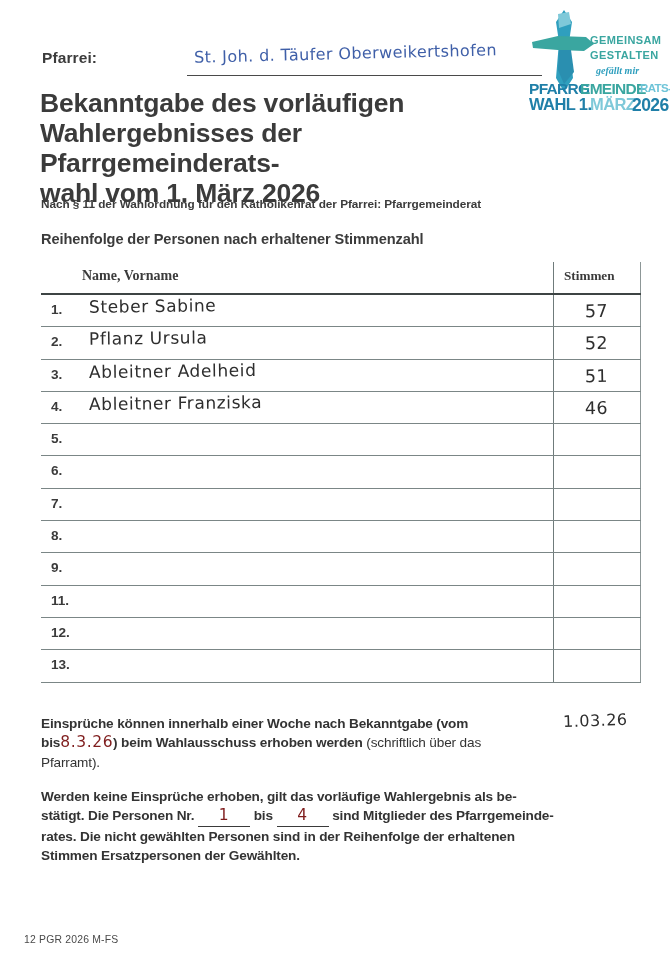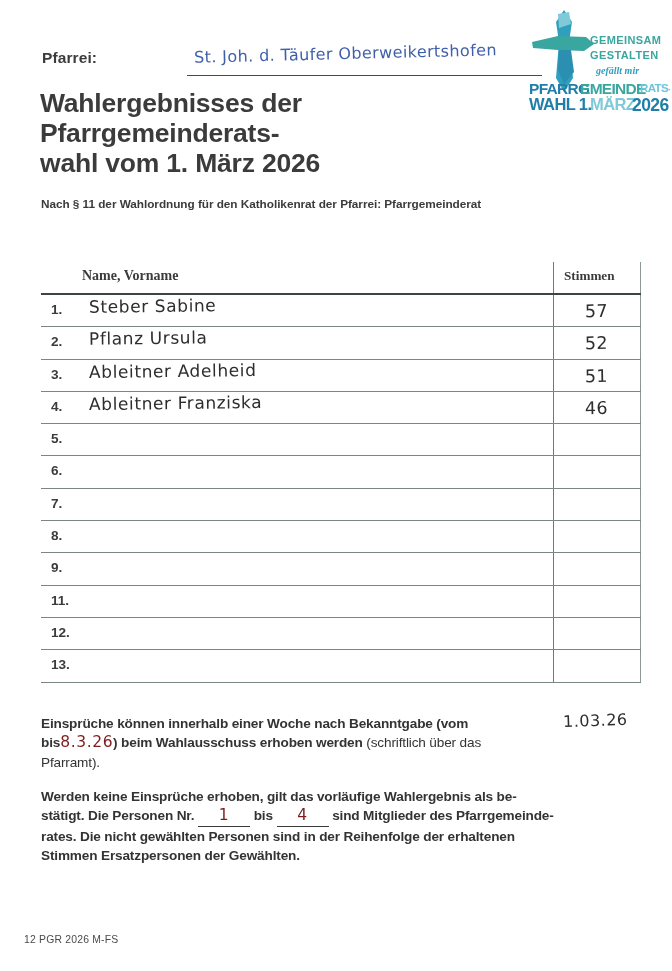--- a/index.html
+++ b/index.html
@@ -349,24 +349,26 @@
         <text x="52" y="88" font-family="Liberation Sans, sans-serif" font-size="15.5" font-weight="bold" fill="#3aa6a0" letter-spacing="-0.7">EMEINDE</text>
         <text x="112" y="86" font-family="Liberation Sans, sans-serif" font-size="11.5" font-weight="bold" fill="#6ec4d8" letter-spacing="-0.6">RATS-</text>
         <text x="1" y="104" font-family="Liberation Sans, sans-serif" font-size="16.5" font-weight="bold" fill="#1f7fa8" letter-spacing="-0.6">WAHL 1.</text>
         <text x="62" y="104" font-family="Liberation Sans, sans-serif" font-size="16.5" font-weight="bold" fill="#7fc9d9" letter-spacing="-0.6">MÄRZ</text>
         <text x="104" y="105" font-family="Liberation Sans, sans-serif" font-size="17.5" font-weight="bold" fill="#1f7fa8" letter-spacing="-0.6">2026</text>
       </g>
     </svg>
   </div>
 
   <div class="title">
+    <span class="ln">Bekanntgabe des vorläufigen</span>
     <span class="ln">Wahlergebnisses der Pfarrgemeinderats-</span>
     <span class="ln">wahl vom 1. März 2026</span>
   </div>
   <div class="subtitle">Nach § 11 der Wahlordnung für den Katholikenrat der Pfarrei: Pfarrgemeinderat</div>
+  <div class="section-title">Reihenfolge der Personen nach erhaltener Stimmenzahl</div>
 
   <div class="table">
     <div class="thead">
       <span class="th-name">Name, Vorname</span>
       <div class="col-sep-head"></div>
       <span class="th-votes">Stimmen</span>
       <div class="col-sep-head-right"></div>
       <div class="head-rule"></div>
     </div>
     <div class="tbody" id="tbody">

